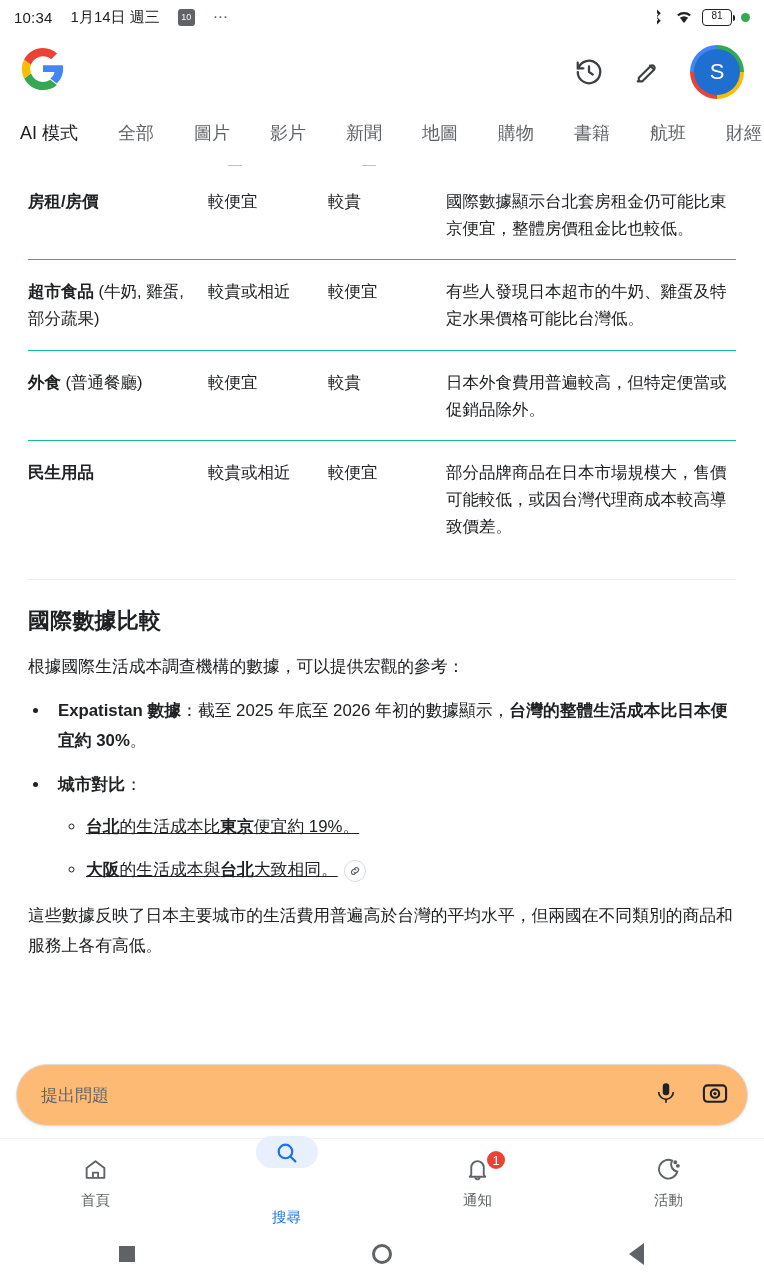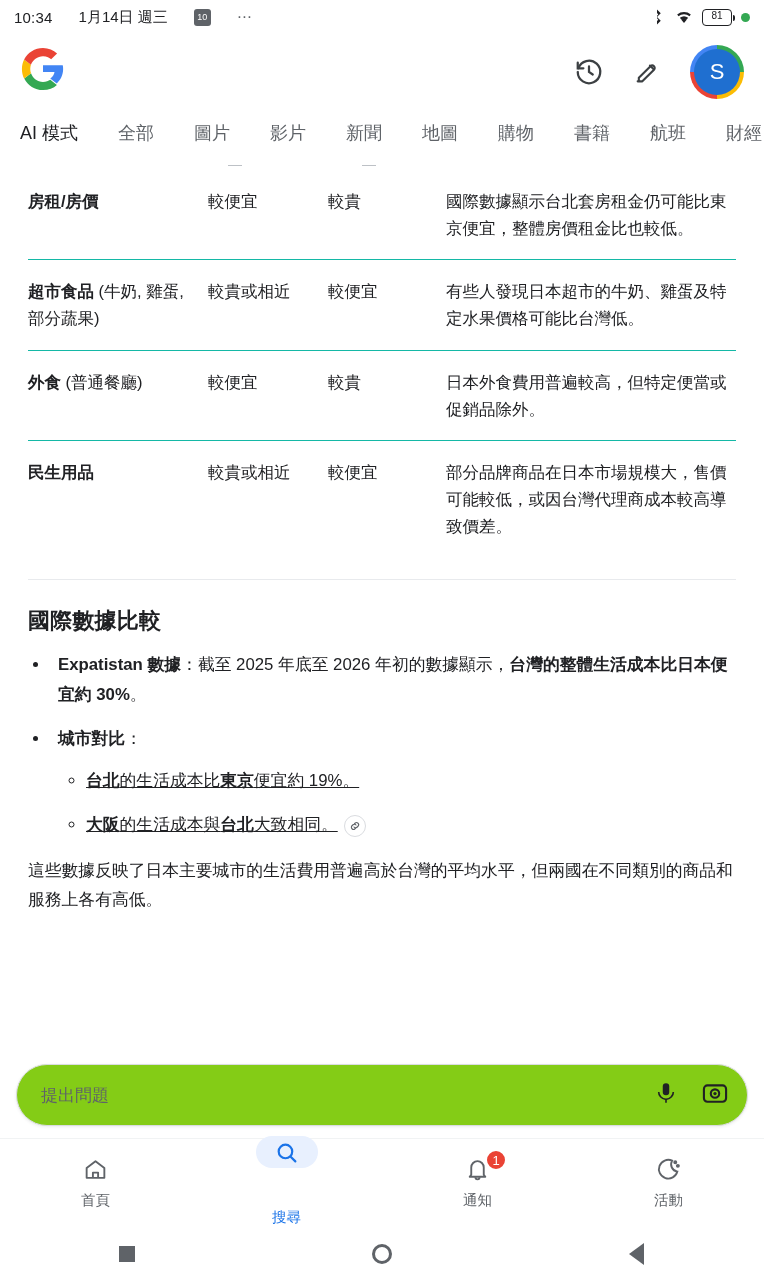--- a/index.html
+++ b/index.html
@@ -14,21 +14,21 @@
 
   
   .statusbar {
     height: 34px;
     display: flex;
     align-items: center;
     padding: 0 14px;
     font-size: 15px;
     color: #202124;
   }
-  .statusbar .left { display: flex; align-items: center; gap: 26px; }
+  .statusbar .left { display: flex; align-items: center; gap: 18px; }
   .statusbar .right { margin-left: auto; display: flex; align-items: center; gap: 9px; }
   .sb-time { font-size: 15px; letter-spacing: .2px; }
   .sb-date { font-size: 15px; }
   .sb-appicon {
     width: 17px; height: 17px; border-radius: 3px;
     background: #5f6368; color: #fff; font-size: 9px;
     display: flex; align-items: center; justify-content: center;
   }
   .sb-dots { font-size: 15px; color: #5f6368; letter-spacing: 1px; }
   .sb-icon { width: 18px; height: 18px; display: block; }
@@ -158,21 +158,21 @@
 
   
   .searchwrap { padding: 0 16px; }
   .searchpill {
     height: 62px;
     border: 1px solid #dadce0;
     border-radius: 32px;
     display: flex;
     align-items: center;
     padding: 0 18px 0 24px;
-    background: #84cc16;
+    background: #fdba74;
     box-shadow: 0 1px 3px rgba(60,64,67,.10);
   }
   .searchpill .ph { font-size: 17px; color: #5f6368; flex: 1; }
   .searchpill .acts { display: flex; align-items: center; gap: 22px; }
 
   
   .bottomnav {
     height: 86px;
     display: flex;
     align-items: center;
@@ -320,20 +320,21 @@
       <td class="c1">較貴或相近</td>
       <td class="c2">較便宜</td>
       <td class="c3">部分品牌商品在日本市場規模大，售價可能較低，或因台灣代理商成本較高導致價差。</td>
     </tr>
   </tbody>
     </table>
 
   <div class="hr"></div>
 
   <h2 class="section">國際數據比較</h2>
+  <p class="para">根據國際生活成本調查機構的數據，可以提供宏觀的參考：</p>
 
   <ul class="bullets">
     <li>
       <b>Expatistan 數據</b><span>：截至 2025 年底至 2026 年初的數據顯示，</span><b>台灣的整體生活成本比日本便宜約 30%</b><span>。</span>
     </li>
     <li>
       <b>城市對比</b><span>：</span>
       <ul class="sub">
         <li>
           <b>台北</b><span>的生活成本比</span><b>東京</b><span>便宜約 19%。</span>

